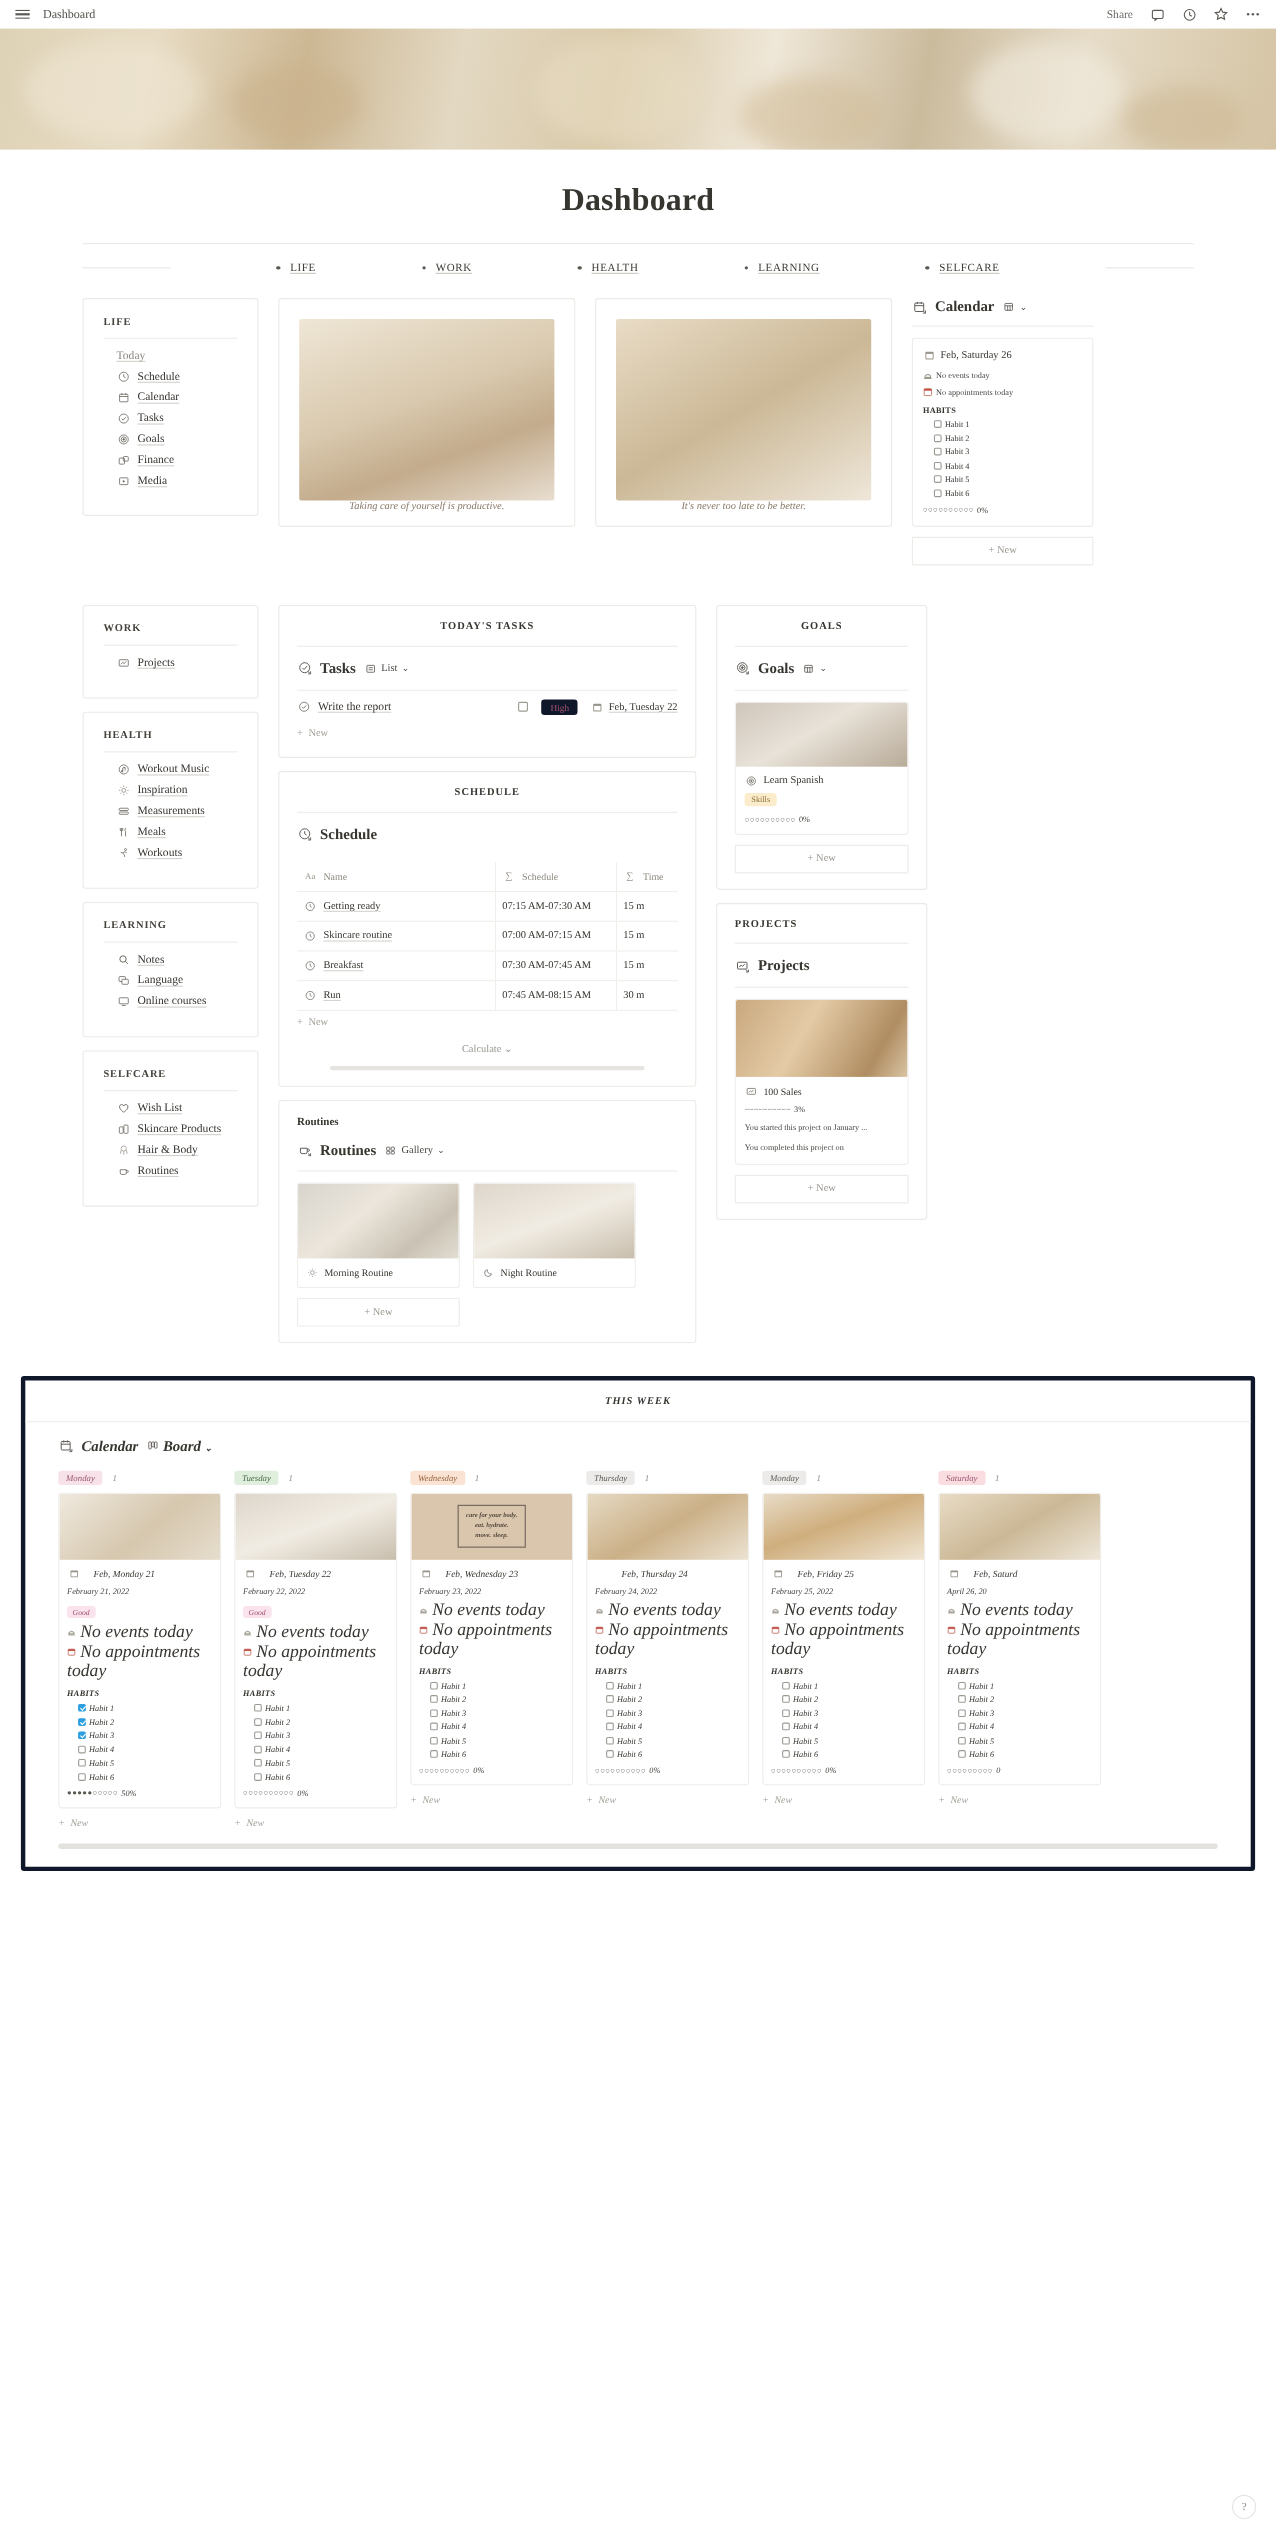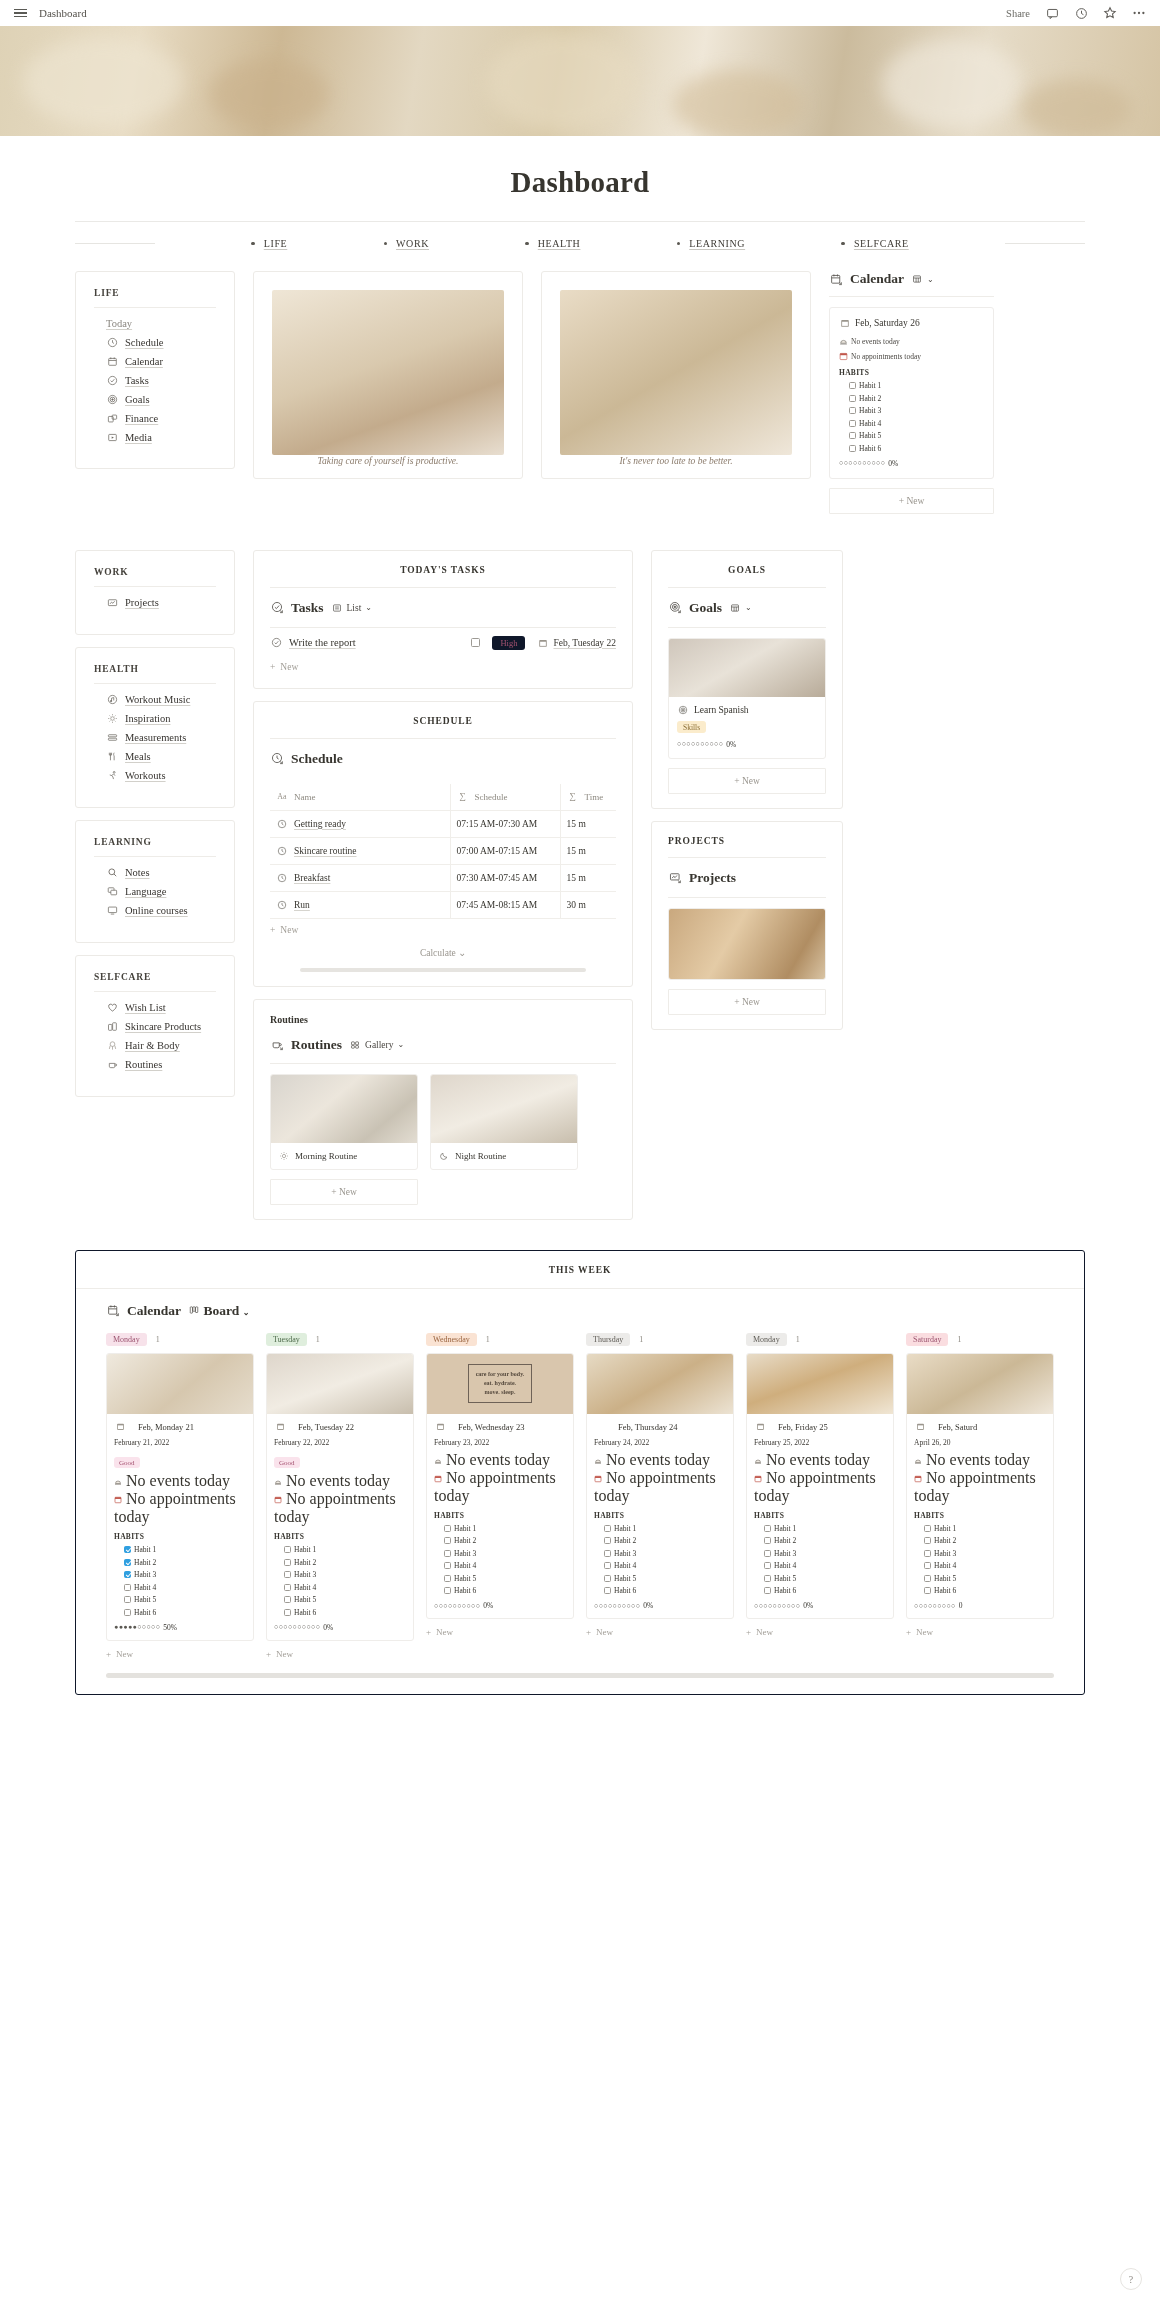--- a/index.html
+++ b/index.html
@@ -129,22 +129,22 @@
     padding:1.5px 6px; border-radius:3px; margin-top:5px; }
 
   .projcard { border:1px solid #efedea; border-radius:3px; overflow:hidden; margin-top:10px; }
   .projcard .img { height: 70px; }
   .projcard .body { padding: 7px 8px 9px; font-size:8.5px; }
   .projcard .nm { display:flex; align-items:center; gap:5px; font-size:9px; }
   .projcard .meta { color:#4a4742; margin-top:6px; font-size:7.5px; line-height:1.6;
     white-space:nowrap; overflow:hidden; text-overflow:ellipsis; }
 
   
-  .weekwrap { width: 1010px; margin: 30px auto 0; border:1px solid #0f172a; border-radius:3px;
-    padding: 14px 0 16px; }
+  .weekwrap { width: 1122px; margin: 30px auto 0; border:4px solid #0f172a; border-radius:3px;
+    padding: 14px 0 16px; font-style: italic; }
   .week-head { text-align:center; font-size:9.5px; font-weight:700; letter-spacing:.9px; }
   .week-db { display:flex; align-items:center; gap:7px; font-size:13.5px; font-weight:700;
     padding: 14px 0 0 30px; }
   .board { display:flex; gap: 12px; padding: 14px 0 0 30px; overflow:hidden; }
   .daycol { width: 148px; flex: 0 0 148px; }
   .daytag-row { display:flex; align-items:center; gap:9px; margin-bottom: 7px; }
   .daytag { font-size:8px; padding:2px 7px; border-radius:3px; }
   .daycount { font-size:8px; color:#8d8980; }
   .daycard { border:1px solid #efedea; border-radius:3px; overflow:hidden; }
   .daycard .img { height: 60px; }
@@ -843,20 +843,37 @@
               <rect x="1.8" y="3.4" width="10.6" height="7.6" rx="1"></rect>
                 <path d="M3.8 8.8l2-2.3 1.7 1.6 2.3-2.6"></path>
               <path d="M11 11.8l3 2.4M14 11.6v2.7h-2.7" stroke-width="1"></path>
               </svg>
             </span>
           <span>Projects</span>
         </div>
         <div class="hr"></div>
         <div class="projcard">
           <div class="img ph4"></div>
+          <div class="body">
+            <div class="nm">
+              <span class="ico">
+                <svg width="10" height="10" viewBox="0 0 16 16" fill="none" stroke="#6e6a63" stroke-width="1.1">
+                  <rect x="2" y="4" width="12" height="8.5" rx="1"></rect>
+                    <path d="M4.4 10l2.3-2.6 1.9 1.8 2.5-3"></path>
+                  </svg>
+                </span>
+              <span>100 Sales</span>
+            </div>
+            <div class="prog">
+              <span class="pdots">~~~~~~~~~~</span>
+              <span>3%</span>
+            </div>
+            <div class="meta">You started this project on January ...</div>
+            <div class="meta">You completed this project on</div>
+          </div>
         </div>
         <div class="newbtn">
           + <span>New</span>
         </div>
       </div>
     </div>
   </div>
 
   <div class="weekwrap">
     <div class="week-head">THIS WEEK</div>

